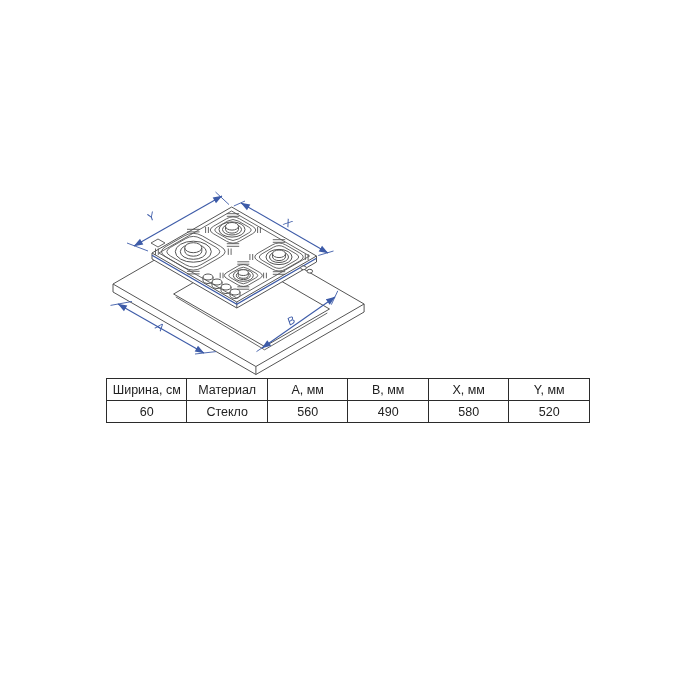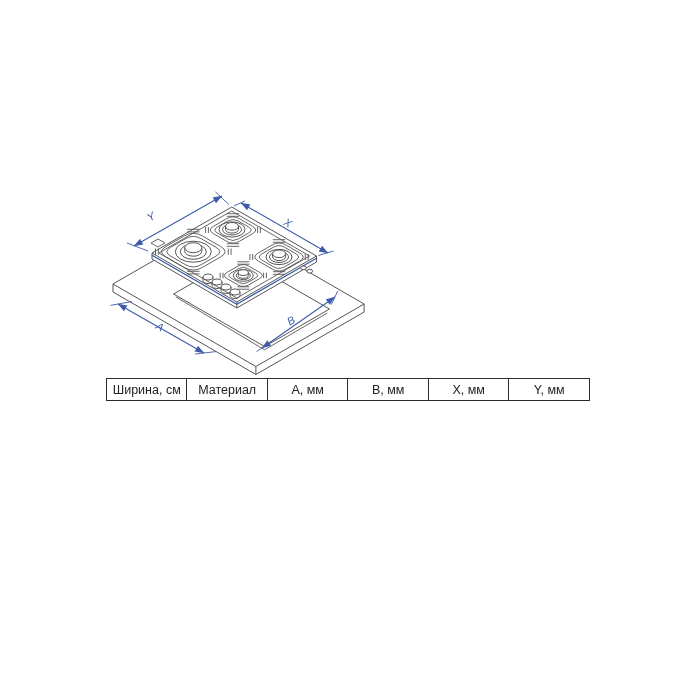--- a/index.html
+++ b/index.html
@@ -180,16 +180,24 @@
     </colgroup>
     <tbody>
       <tr>
         <th>Ширина, см</th>
         <th>Материал</th>
         <th>A, мм</th>
         <th>B, мм</th>
         <th>X, мм</th>
         <th>Y, мм</th>
       </tr>
+      <tr>
+        <td>60</td>
+        <td>Стекло</td>
+        <td>560</td>
+        <td>490</td>
+        <td>580</td>
+        <td>520</td>
+      </tr>
     </tbody>
   </table>
 
 </div>
 
 </body></html>

